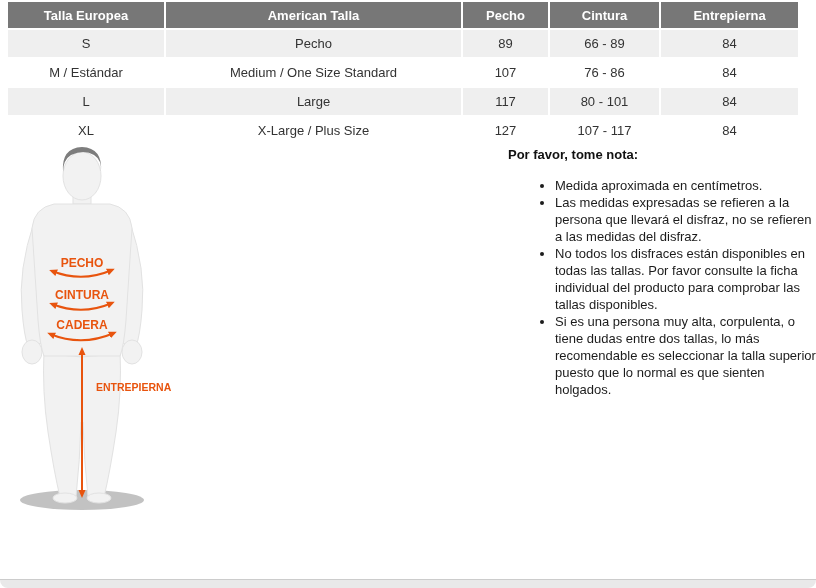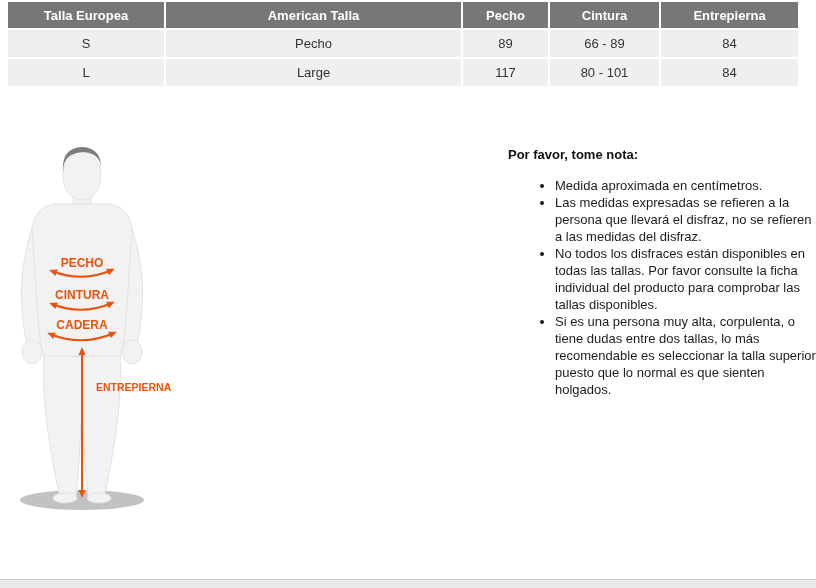--- a/index.html
+++ b/index.html
@@ -1,17 +1,17 @@
 <!DOCTYPE html>
 <html><head>
 <meta charset="utf-8">
 <style>
   html,body{margin:0;padding:0;background:#fff;}
   .page{position:relative;width:816px;height:588px;background:#ffffff;overflow:hidden;
-        font-family:"Liberation Sans", sans-serif;}
+        font-family:"Liberation Sans", sans-serif;border-radius:8px;}
 
   
   table.size-table{position:absolute;left:6px;top:0;border-collapse:separate;border-spacing:2px;
         table-layout:fixed;width:794px;background:#ffffff;}
   table.size-table th{background:#777777;color:#ffffff;font-size:13px;font-weight:bold;
         height:26px;text-align:center;vertical-align:middle;padding:0 2px;}
   table.size-table td{font-size:13px;color:#333333;height:27px;text-align:center;
         vertical-align:middle;padding:0 2px;}
   tr.row-odd td{background:#efefef;}
   tr.row-even td{background:#ffffff;}
@@ -53,25 +53,39 @@
       </tr>
     </thead>
     <tbody>
       <tr class="row-odd">
         <td>S</td>
         <td>Pecho</td>
         <td>89</td>
         <td>66 - 89</td>
         <td>84</td>
       </tr>
+      <tr class="row-even">
+        <td>M / Estándar</td>
+        <td>Medium / One Size Standard</td>
+        <td>107</td>
+        <td>76 - 86</td>
+        <td>84</td>
+      </tr>
       <tr class="row-odd">
         <td>L</td>
         <td>Large</td>
         <td>117</td>
         <td>80 - 101</td>
+        <td>84</td>
+      </tr>
+      <tr class="row-even">
+        <td>XL</td>
+        <td>X-Large / Plus Size</td>
+        <td>127</td>
+        <td>107 - 117</td>
         <td>84</td>
       </tr>
     </tbody>
   </table>
 
   <div class="figure-wrap">
     <svg width="170" height="382" viewBox="0 0 170 382">
       <defs>
         <marker id="ah" markerWidth="9" markerHeight="9" refX="5" refY="4.5" orient="auto" markerUnits="userSpaceOnUse">
           <path d="M0,1 L8,4.5 L0,8 Z" fill="#E8540E"></path>

